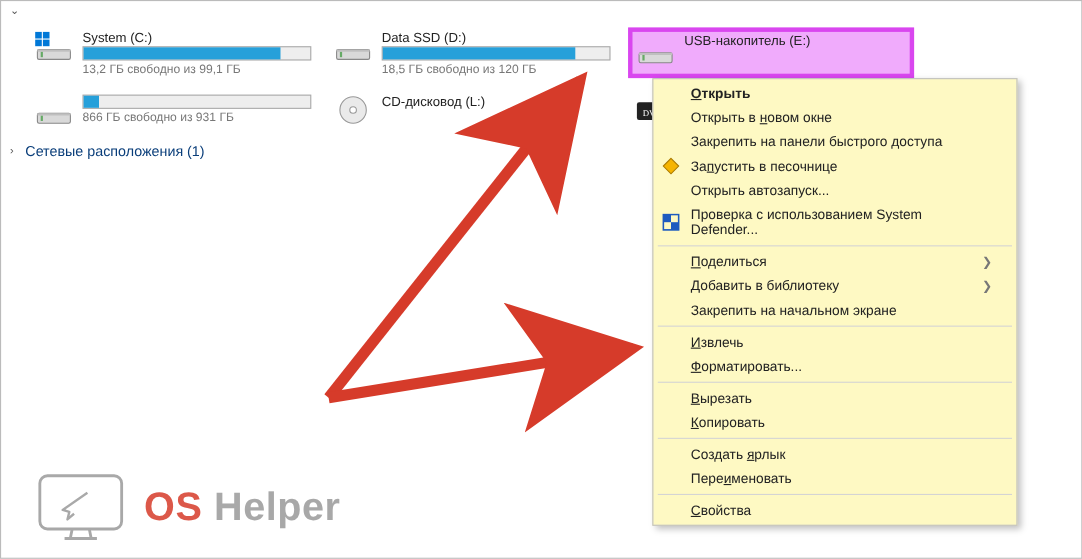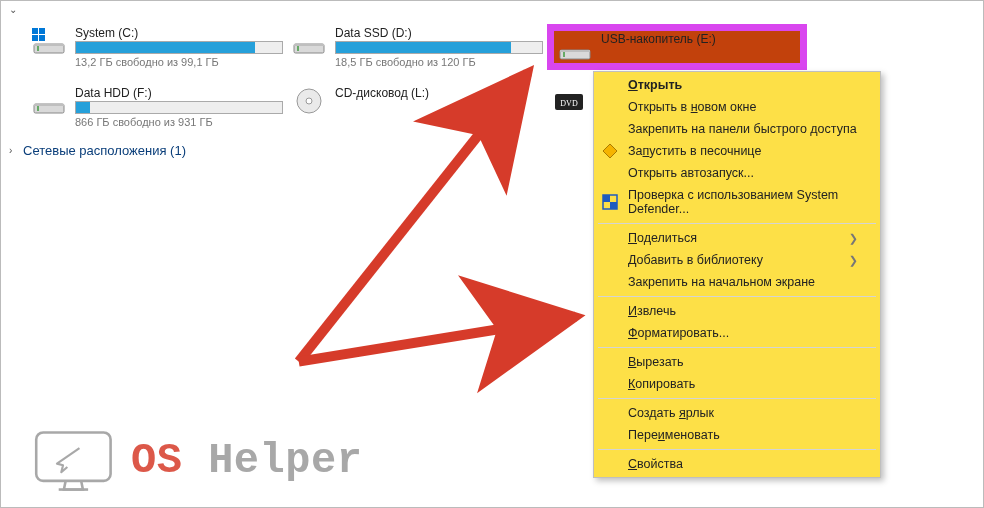--- a/index.html
+++ b/index.html
@@ -28,31 +28,32 @@
     font-size: 10px;
     color: #555;
     width: 10px;
   }
   .drives-grid {
     display: grid;
     grid-template-columns: 260px 260px 260px;
     column-gap: 0;
     row-gap: 14px;
     padding: 6px 0 10px 26px;
+    gap: 12px;
   }
   .drive {
     display: flex;
     align-items: flex-start;
     padding: 2px 4px;
     gap: 8px;
     position: relative;
   }
   .drive.selected {
-    background: #c2410c;
-    border: 7px solid #d946ef;
+    background: #f0abfc;
+    border: 4px solid #d946ef;
     padding: 1px 3px;
   }
   .drive-icon {
     width: 36px;
     height: 30px;
     flex-shrink: 0;
     position: relative;
   }
   .drive-body { flex: 1; min-width: 0; }
   .drive-name { color: #222; margin-bottom: 1px; white-space: nowrap; overflow: hidden; text-overflow: ellipsis; }
@@ -67,22 +68,22 @@
     position: absolute; top: 0; left: 0; bottom: 0;
     background: #26a0da;
   }
   .drive-free { color: #777; font-size: 11px; }
 
   
   .ctx {
     position: absolute;
     top: 70px;
     left: 592px;
-    width: 288px;
-    background: #fde047;
+    width: 332px;
+    background: #fef9c3;
     border: 1px solid #bfbfbf;
     box-shadow: 3px 3px 6px rgba(0,0,0,.25);
     padding: 2px;
     z-index: 20;
   }
   .ctx-item {
     padding: 4px 20px 4px 32px;
     position: relative;
     font-size: 12.5px;
     color: #222;
@@ -109,22 +110,22 @@
   .logo {
     position: absolute;
     left: 30px; bottom: 14px;
     display: flex; align-items: center; gap: 10px;
     opacity: .85;
   }
   .logo-monitor {
     width: 90px; height: 64px;
   }
   .logo-text {
-    font-family: Liberation Mono, monospace;
-    font-size: 42px; font-weight: 600;
+    font-family: Liberation Sans, sans-serif;
+    font-size: 36px; font-weight: 600;
     letter-spacing: .5px;
   }
   .logo-text .os { color: #d63b2a; }
   .logo-text .helper { color: #9a9a9a; }
 </style>
 </head>
 <body>
 
 <div class="section-header">
   <span class="chev">⌄</span>
@@ -173,21 +174,20 @@
         <div class="drive-name">USB-накопитель (E:)</div>
       </div>
     </div>
     <div class="drive">
       <div class="drive-icon"><svg viewBox="0 0 36 30">
           <rect x="3" y="18" width="30" height="9" rx="1.5" fill="#d9d9d9" stroke="#888"></rect>
           <rect x="6" y="20" width="2" height="5" fill="#6a6"></rect>
           <rect x="3" y="18" width="30" height="2" fill="#bfbfbf"></rect>
         </svg></div>
       <div class="drive-body">
-        <div class="drive-name">Data HDD (F:)</div>
         <div class="bar">
           <div class="bar-fill" style="width:7%"></div>
         </div>
         <div class="drive-free">866 ГБ свободно из 931 ГБ</div>
       </div>
     </div>
     <div class="drive">
       <div class="drive-icon"><svg viewBox="0 0 36 30">
           <circle cx="18" cy="15" r="12" fill="#eaeaea" stroke="#999"></circle>
           <circle cx="18" cy="15" r="3" fill="#fff" stroke="#999"></circle>

